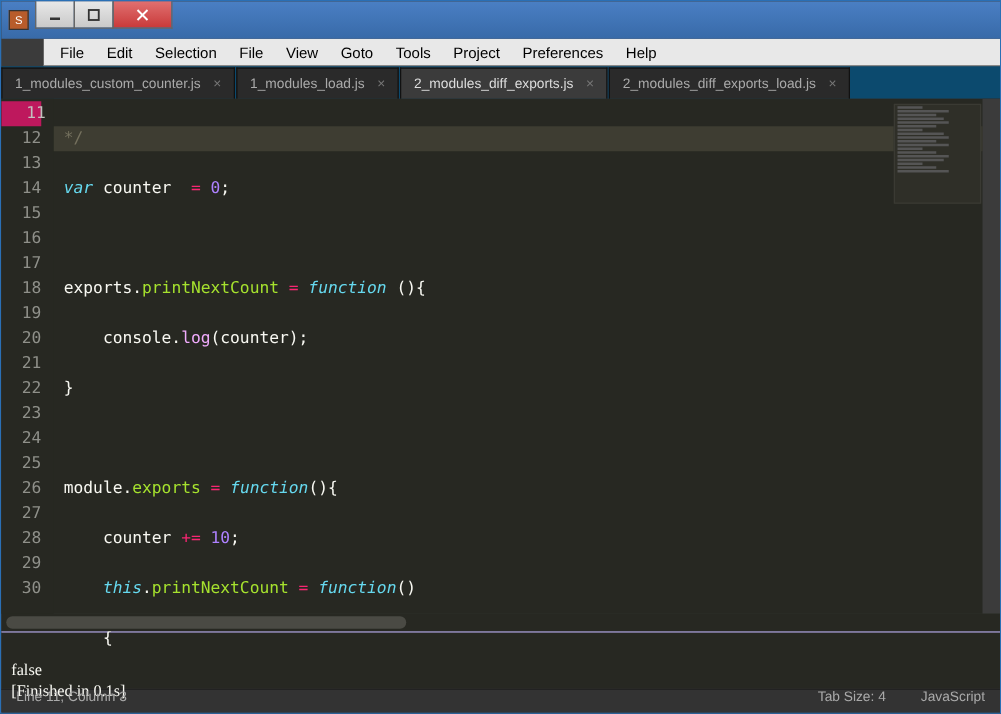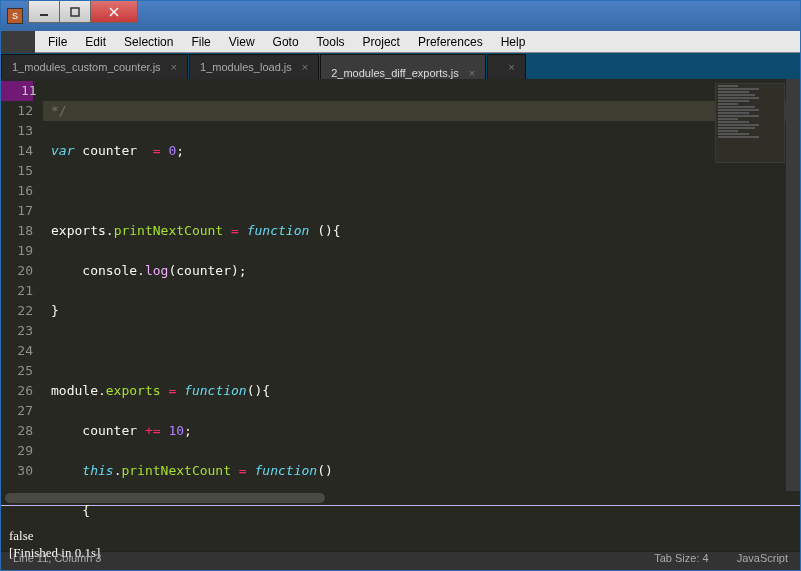--- a/index.html
+++ b/index.html
@@ -69,21 +69,21 @@
   padding: 0 10px;
   display: flex;
   align-items: center;
   background: #2a2a2a;
   color: #aaa;
   font-size: 11px;
   border: 1px solid #111;
   border-bottom: none;
   margin-right: 1px;
 }
-.tab.active { background: #3b3b3b; color: #ddd; align-items: flex-end; }
+.tab.active { background: #3b3b3b; color: #ddd; }
 .tab .tabclose {
   margin-left: 10px;
   color: #777;
   font-size: 11px;
 }
 .editor-wrap {
   position: relative;
   height: 412px;
   background: #272822;
   display: flex;
@@ -93,21 +93,21 @@
   background: #272822;
   color: #8f908a;
   text-align: right;
   padding-right: 10px;
   padding-top: 2px;
   font-family: Consolas, monospace;
   font-size: 13px;
   line-height: 20px;
 }
 .gutter .ln { height: 20px; }
-.gutter .ln.sel { background: #701a75; color: #c2c2bf; padding-left: 20px; }
+.gutter .ln.sel { background: #be185d; color: #c2c2bf; padding-left: 20px; }
 .codearea {
   flex: 1;
   padding-top: 2px;
   font-family: Consolas, monospace;
   font-size: 13px;
   line-height: 20px;
   color: #f8f8f2;
   white-space: pre;
   position: relative;
 }
@@ -219,20 +219,21 @@
     </div>
   <div class="tab">
       <span>1_modules_load.js</span>
       <span class="tabclose">×</span>
     </div>
   <div class="tab active">
       <span>2_modules_diff_exports.js</span>
       <span class="tabclose">×</span>
     </div>
   <div class="tab">
+      <span>2_modules_diff_exports_load.js</span>
       <span class="tabclose">×</span>
     </div>
 </div>
 
 <div class="editor-wrap">
   <div class="gutter">
     <div class="ln sel">11</div>
       <div class="ln">12</div>
       <div class="ln">13</div>
       <div class="ln">14</div>

